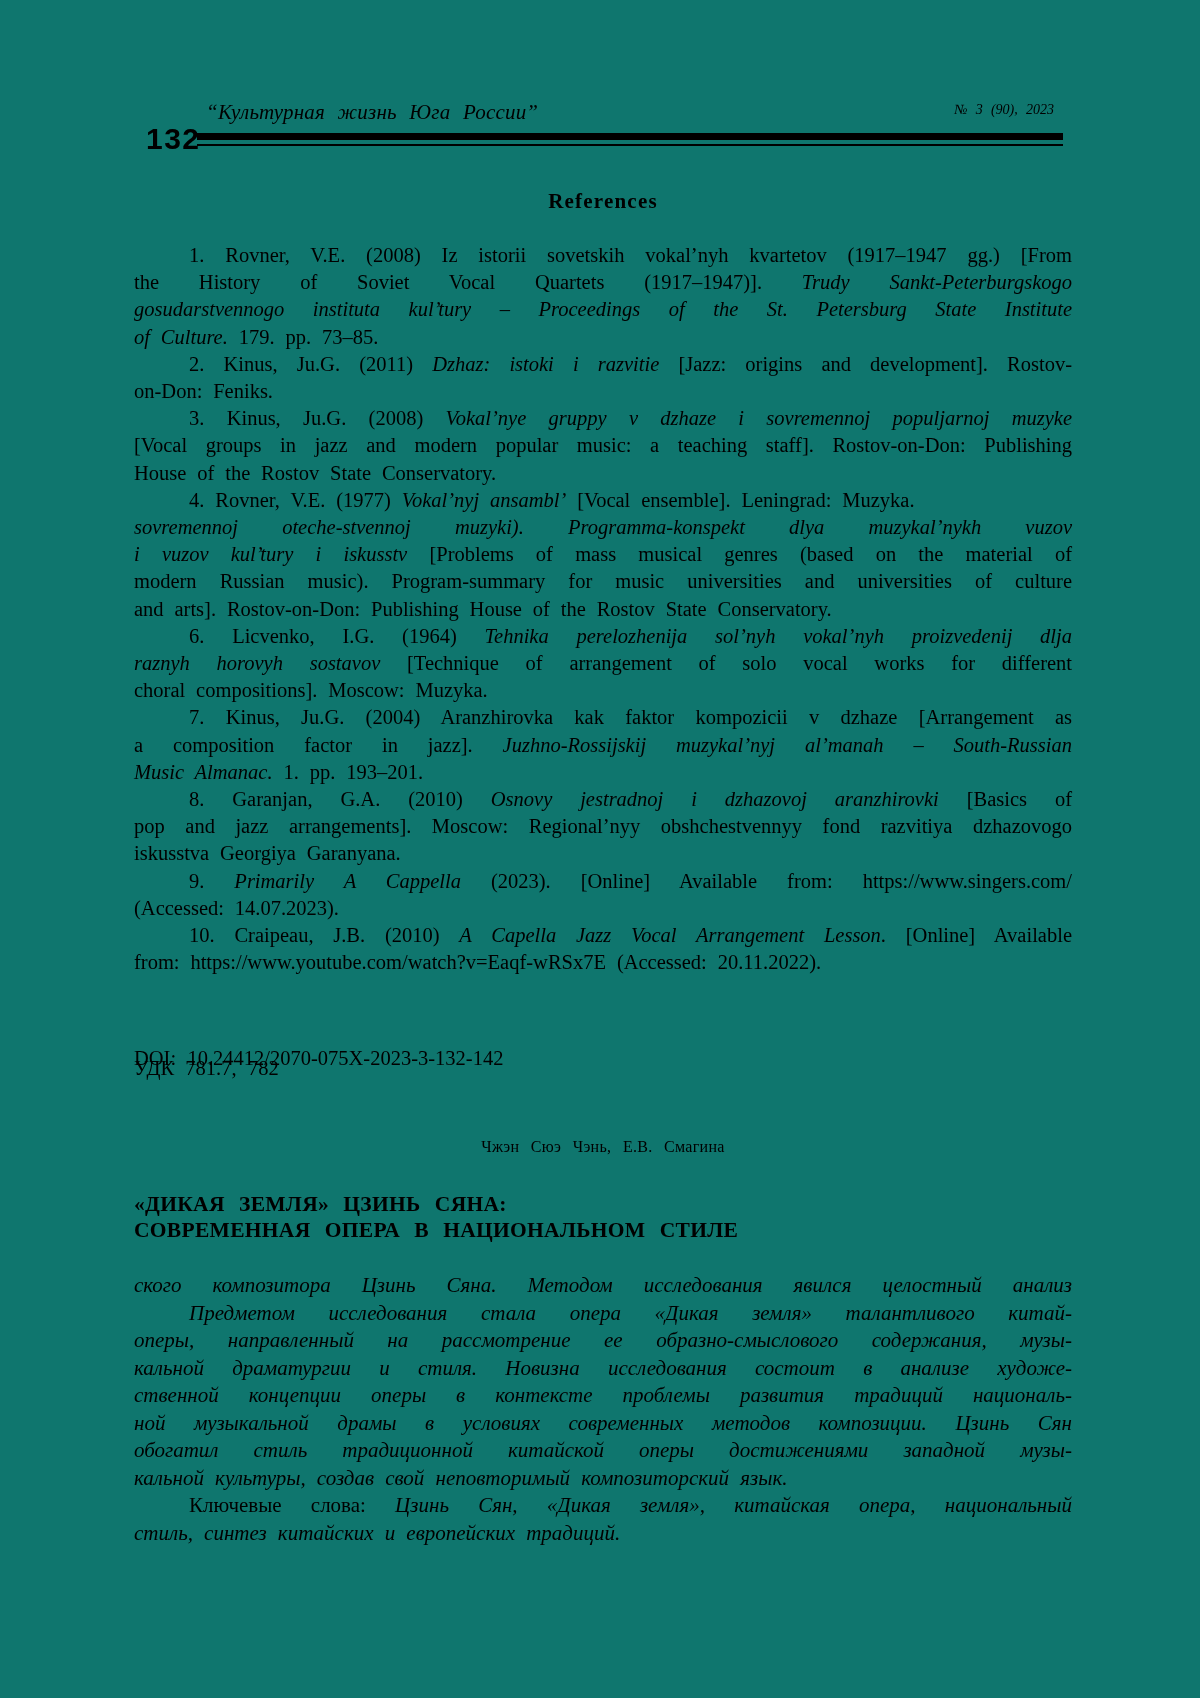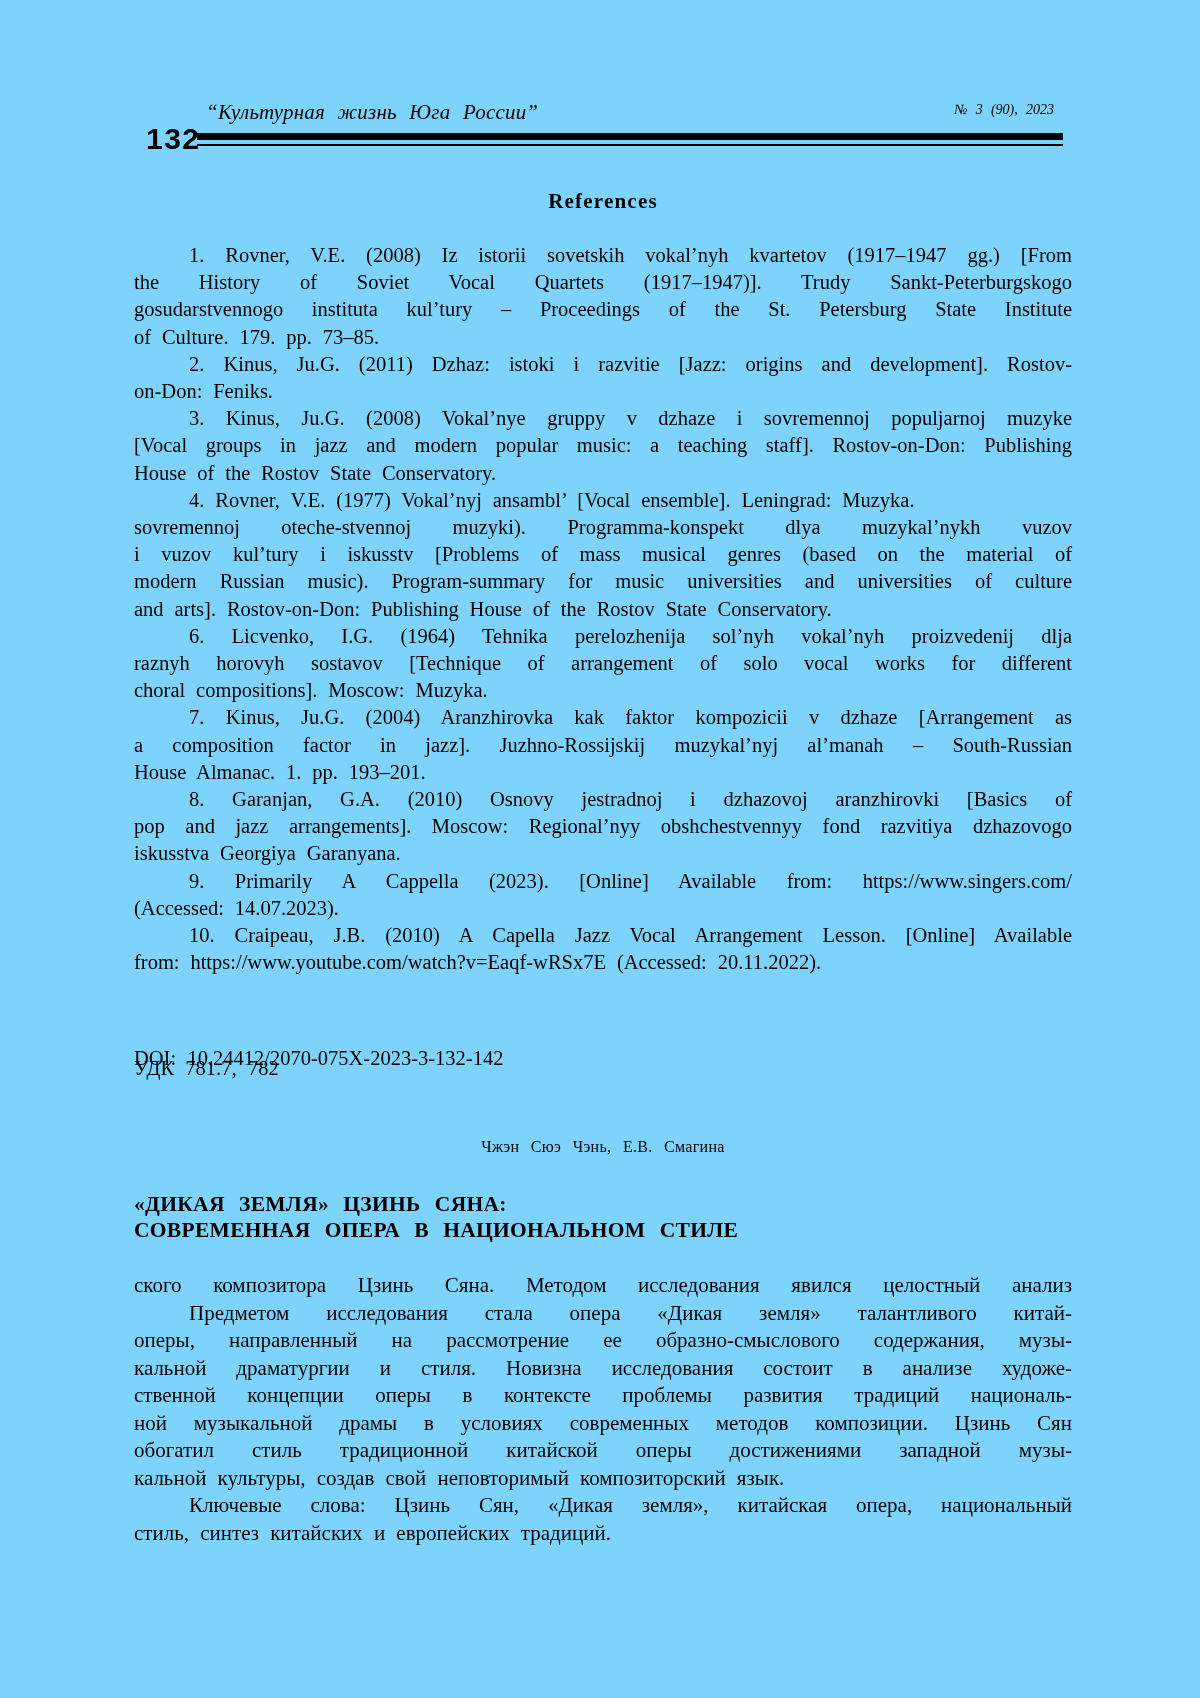--- a/index.html
+++ b/index.html
@@ -1,20 +1,20 @@
 <!DOCTYPE html>
 <html><head>
 <meta charset="utf-8">
 <style>
   html,body{margin:0;padding:0;background:#ffffff;}
   .page{
     position:relative;
     width:1200px;
     height:1698px;
-    background:#7dd3fc;
+    background:#0f766e;
     overflow:hidden;
     font-family:"Liberation Serif","DejaVu Serif",serif;
     color:#000;
   }
   
   .journal-title{
     position:absolute;left:206px;top:100px;
     font-style:italic;font-size:21px;line-height:24px;
     word-spacing:0.34em;letter-spacing:0.2px;
   }
@@ -61,21 +61,21 @@
   }
   .annotation .line{line-height:27.5px;}
   
   .line{
     text-align:justify;
     text-align-last:justify;
     white-space:normal;
   }
   .line.last{text-align-last:left;word-spacing:0.28em;}
   .line.indent{padding-left:55px;}
-  .it{}
+  .it{font-style:italic;}
   .rm{font-style:normal;}
 </style>
 </head>
 <body>
 
 <div class="page">
 
   <div class="journal-title">“Культурная жизнь Юга России”</div>
   <div class="issue-info">№ 3 (90), 2023</div>
   <div class="page-number">132</div>
@@ -109,21 +109,21 @@
         <div class="line last"><span class="rm">and arts]. Rostov-on-Don: Publishing House of the Rostov State Conservatory.</span></div>
       </div>
       <div class="para">
         <div class="line indent"><span class="rm">6. Licvenko, I.G. (1964) </span><span class="it">Tehnika perelozhenija sol’nyh vokal’nyh proizvedenij dlja</span></div>
         <div class="line"><span class="it">raznyh horovyh sostavov</span><span class="rm"> [Technique of arrangement of solo vocal works for different</span></div>
         <div class="line last"><span class="rm">choral compositions]. Moscow: Muzyka.</span></div>
       </div>
       <div class="para">
         <div class="line indent"><span class="rm">7. Kinus, Ju.G. (2004) Aranzhirovka kak faktor kompozicii v dzhaze [Arrangement as</span></div>
         <div class="line"><span class="rm">a composition factor in jazz]. </span><span class="it">Juzhno-Rossijskij muzykal’nyj al’manah – South-Russian</span></div>
-        <div class="line last"><span class="it">House Almanac.</span><span class="rm"> 1. pp. 193–201.</span></div>
+        <div class="line last"><span class="it">Music Almanac.</span><span class="rm"> 1. pp. 193–201.</span></div>
       </div>
       <div class="para">
         <div class="line indent"><span class="rm">8. Garanjan, G.A. (2010) </span><span class="it">Osnovy jestradnoj i dzhazovoj aranzhirovki</span><span class="rm"> [Basics of</span></div>
         <div class="line"><span class="rm">pop and jazz arrangements]. Moscow: Regional’nyy obshchestvennyy fond razvitiya dzhazovogo</span></div>
         <div class="line last"><span class="rm">iskusstva Georgiya Garanyana.</span></div>
       </div>
       <div class="para">
         <div class="line indent"><span class="rm">9. </span><span class="it">Primarily A Cappella</span><span class="rm"> (2023). [Online] Available from: https://www.singers.com/</span></div>
         <div class="line last"><span class="rm">(Accessed: 14.07.2023).</span></div>
       </div>

